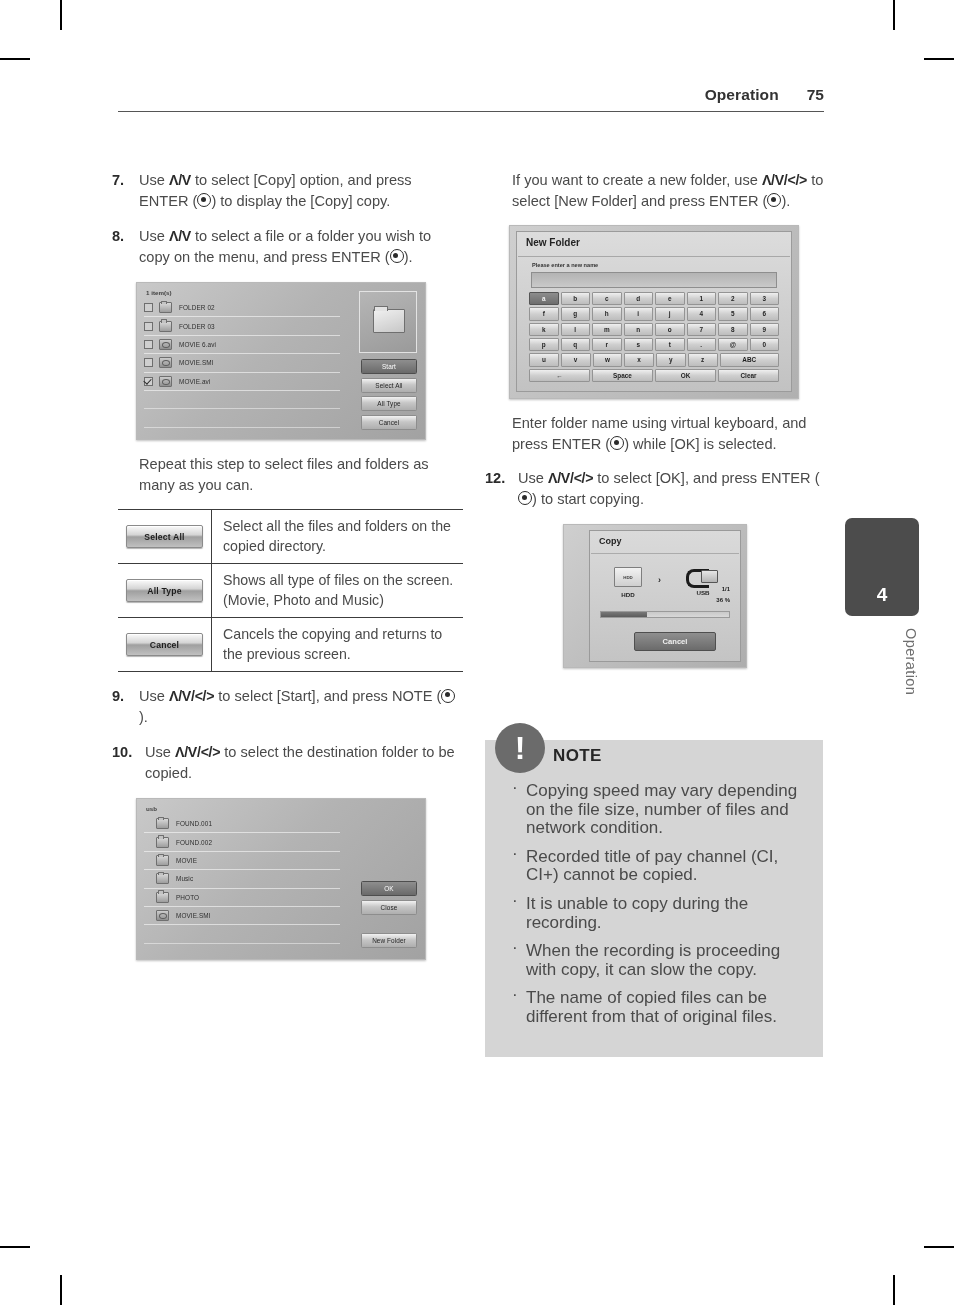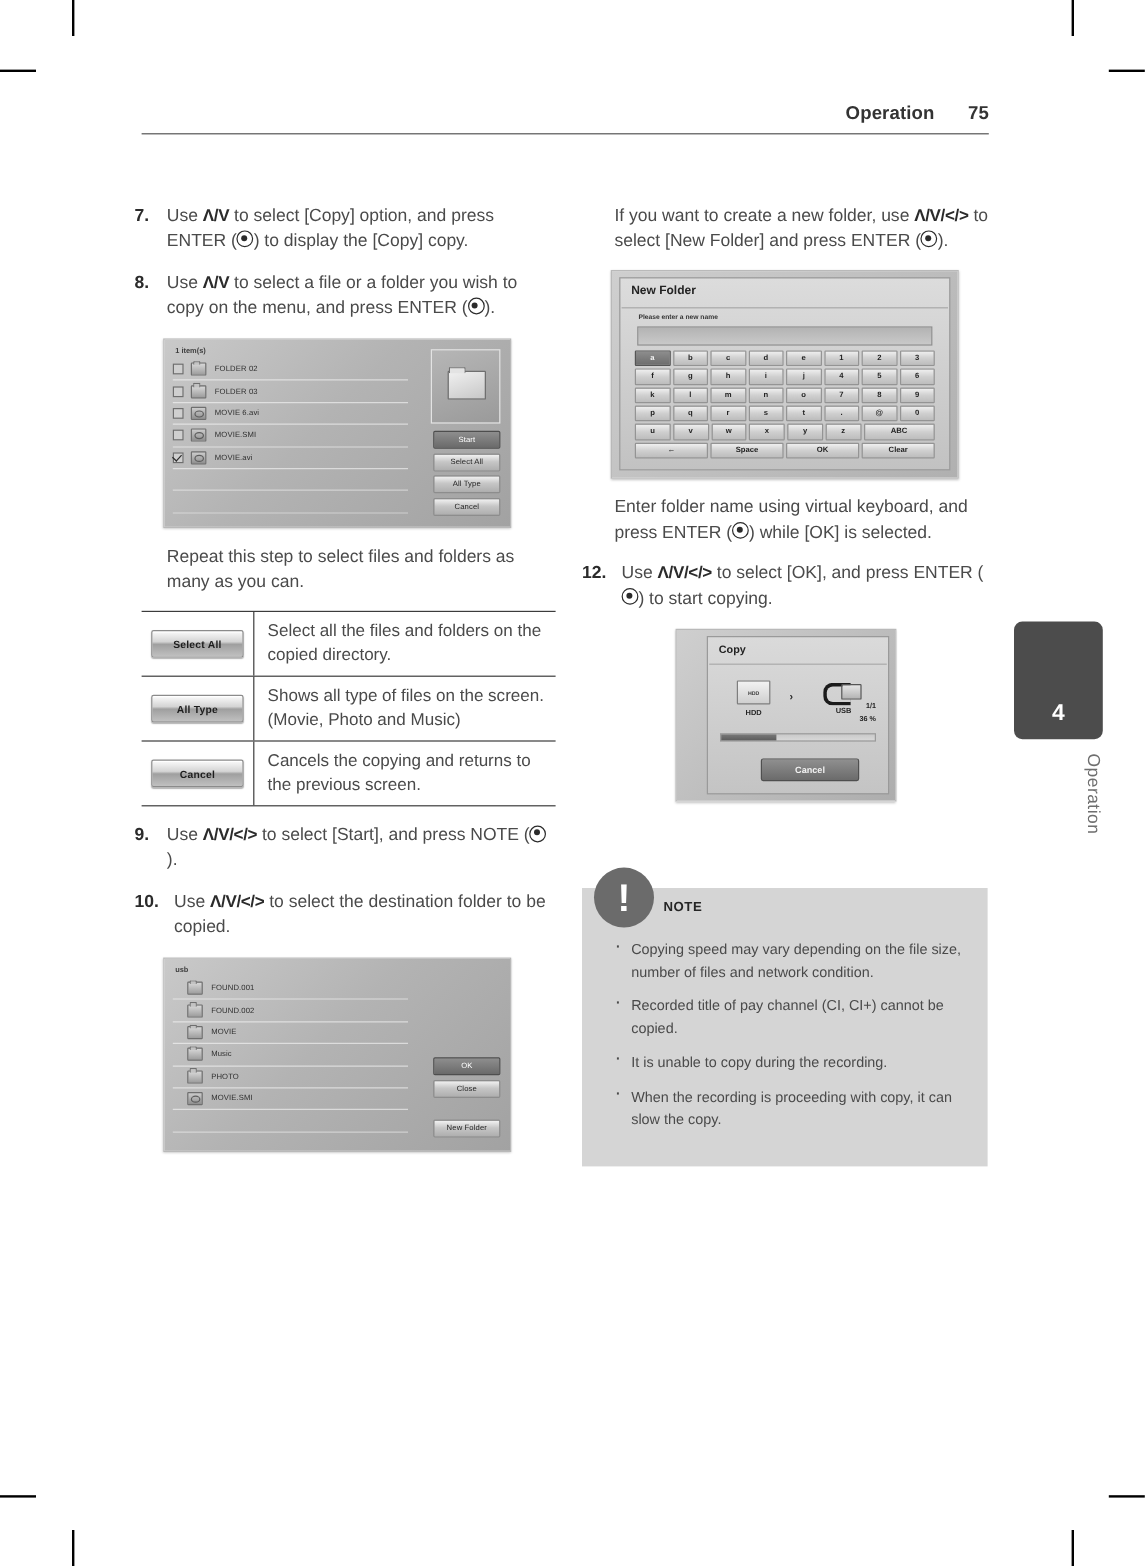--- a/index.html
+++ b/index.html
@@ -145,25 +145,25 @@
     font-weight:bold;color:#f0f0f0;
     background:linear-gradient(180deg,#8f8f8f,#6b6b6b);border:1px solid #4f4f4f;border-radius:2px;}
 
   
   .note{position:absolute;left:485px;top:740px;width:338px;
     background:#d5d5d5;padding:42px 18px 20px 22px;box-sizing:border-box;}
   .note-head{position:absolute;left:10px;top:-17px;display:flex;align-items:center;}
   .note-badge{width:50px;height:50px;border-radius:50%;background:#6b6b6b;
     display:flex;align-items:center;justify-content:center;color:#fff;
     font-size:32px;font-weight:bold;line-height:1;}
-  .note-title{font-size:11px;font-weight:bold;color:#262626;margin-left:8px;
+  .note-title{font-size:17px;font-weight:bold;color:#262626;margin-left:8px;
     letter-spacing:.4px;align-self:center;padding-top:16px;}
   .note ul{margin:0;padding:0;list-style:none;}
   .note li{position:relative;padding-left:19px;margin-bottom:10px;
-    font-size:12px;line-height:18.6px;color:#4a4a4a;}
+    font-size:17px;line-height:18.6px;color:#4a4a4a;}
   .note li::before{content:"\00B7";position:absolute;left:5px;top:-3px;
     font-size:17px;color:#4a4a4a;}
 
   
   .tab{position:absolute;left:845px;top:518px;width:74px;height:98px;
     background:#4c4c4c;border-radius:7px;}
   .tab-num{position:absolute;left:0;right:0;bottom:10px;text-align:center;
     color:#fff;font-size:19px;font-weight:bold;}
   .tab-label{position:absolute;left:845px;top:628px;width:74px;text-align:center;
     color:#6e6e6e;font-size:14.5px;letter-spacing:.4px;
@@ -427,20 +427,21 @@
   <div class="note">
     <div class="note-head">
       <div class="note-badge">!</div>
       <div class="note-title">NOTE</div>
     </div>
     <ul>
       <li>Copying speed may vary depending on the file size, number of files and network condition.</li>
       <li>Recorded title of pay channel (CI, CI+) cannot be copied.</li>
       <li>It is unable to copy during the recording.</li>
       <li>When the recording is proceeding with copy, it can slow the copy.</li>
+      <li>The name of copied files can be different from that of original files.</li>
     </ul>
   </div>
 
   <div class="tab">
     <div class="tab-num">4</div>
   </div>
   <div class="tab-label">Operation</div>
 
 </div>
 

